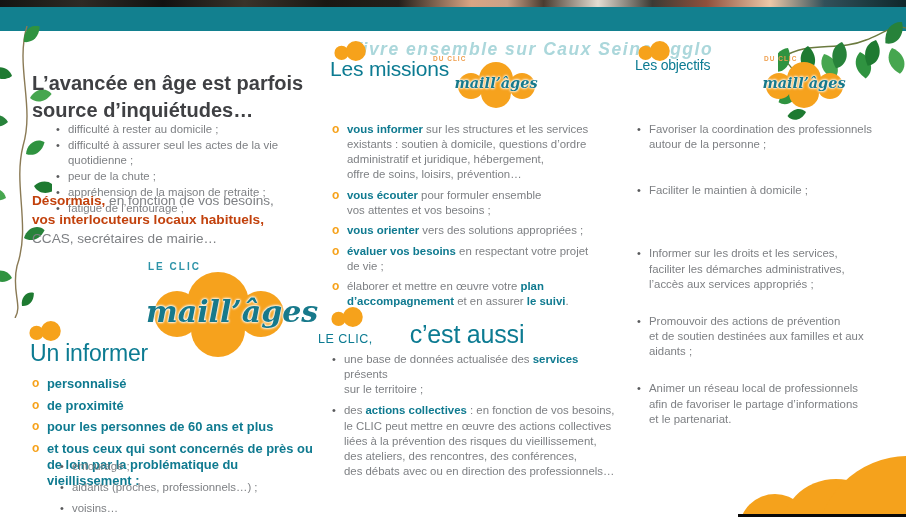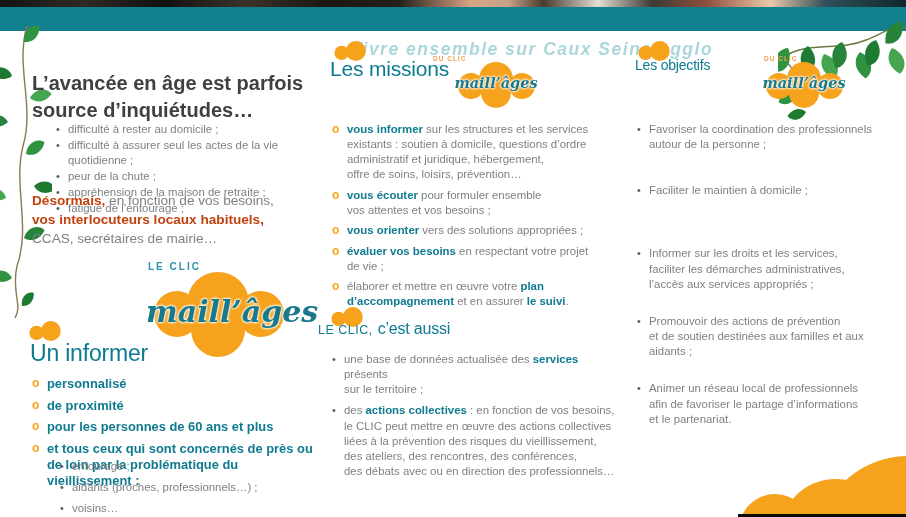--- a/index.html
+++ b/index.html
@@ -58,21 +58,21 @@
   .du-clic-2{position:absolute;left:764px;top:55px;}
   .du-clic{font-size:6.5px;letter-spacing:1px;color:#ef9f4e;font-weight:700;}
   .logo-small{position:absolute;width:88px;height:48px;}
   .logo-small .logo-script{position:absolute;left:0;top:13px;width:88px;text-align:center;font-size:14.5px;}
   .logo-small-1{left:452px;top:61px;}
   .logo-small-2{left:760px;top:61px;}
   .missions-list{position:absolute;left:332px;top:122px;width:280px;font-size:11.4px;line-height:1.33;}
   .missions-list li{margin-bottom:5px;}
   .aussi-heading{position:absolute;left:318px;top:320px;display:flex;align-items:baseline;gap:5px;}
   .aussi-small{font-size:12.5px;color:#0c7b92;letter-spacing:0.5px;}
-  .aussi-big{font-size:16px;}
+  .aussi-big{font-size:25px;margin-left:32px;}
   .aussi-list{position:absolute;left:332px;top:352px;width:292px;font-size:11.4px;line-height:1.33;}
   .aussi-list li{margin-bottom:6px;}
   
   .objectifs-heading{position:absolute;left:635px;top:57px;font-size:14px;}
   .objectifs-list{position:absolute;left:637px;top:122px;width:262px;font-size:11.4px;line-height:1.33;}
   .ob-0{margin-bottom:31px;}
   .ob-1{margin-bottom:48px;}
   .ob-2{margin-bottom:22px;}
   .ob-3{margin-bottom:22px;}
   

